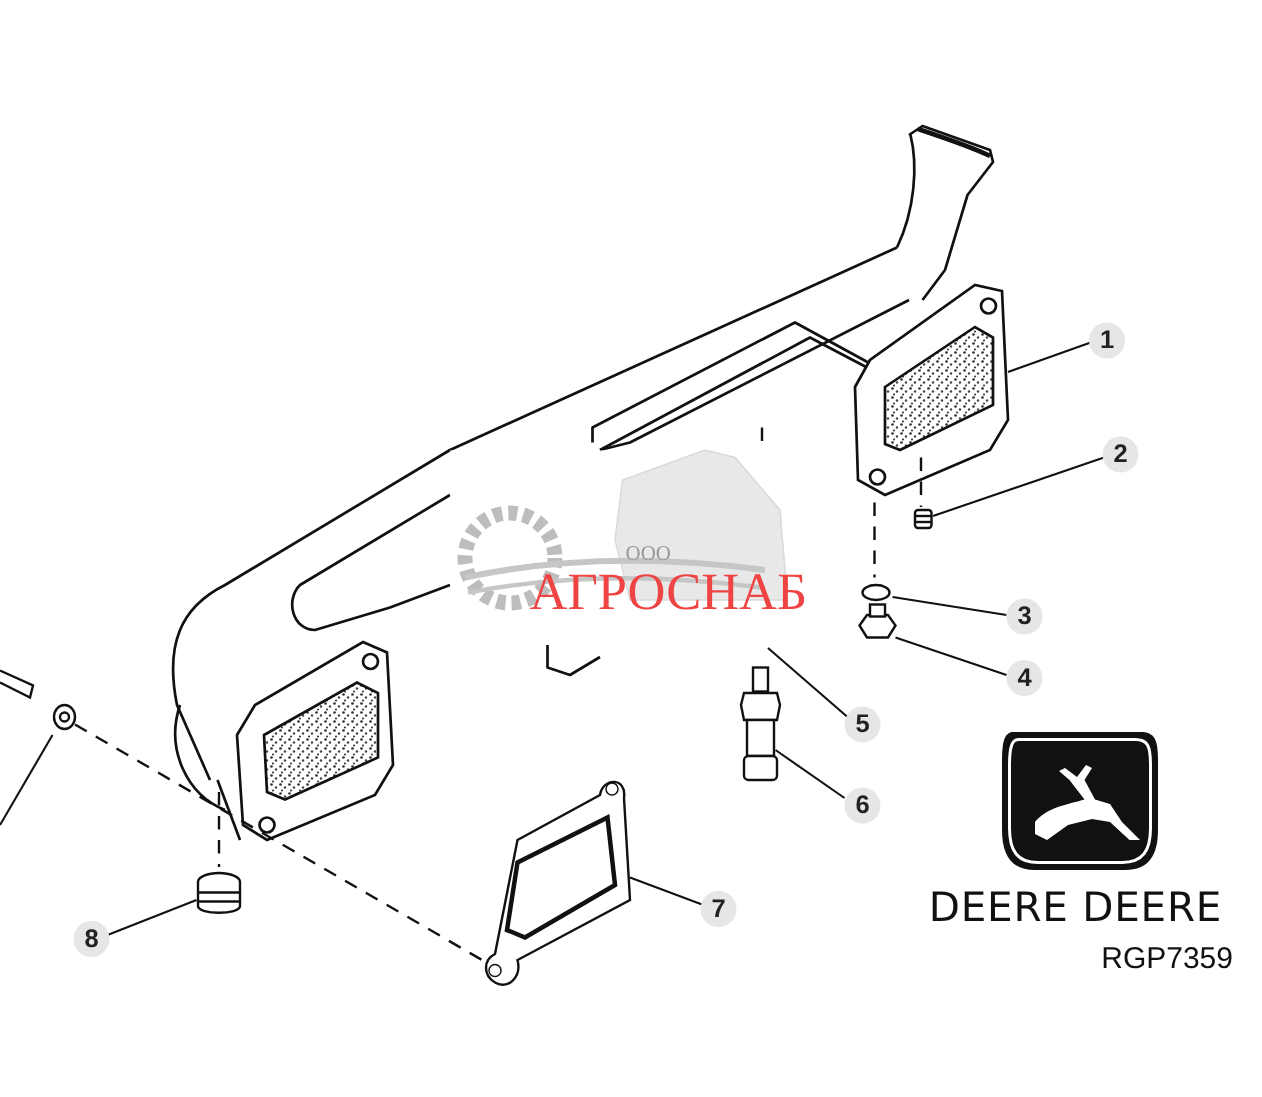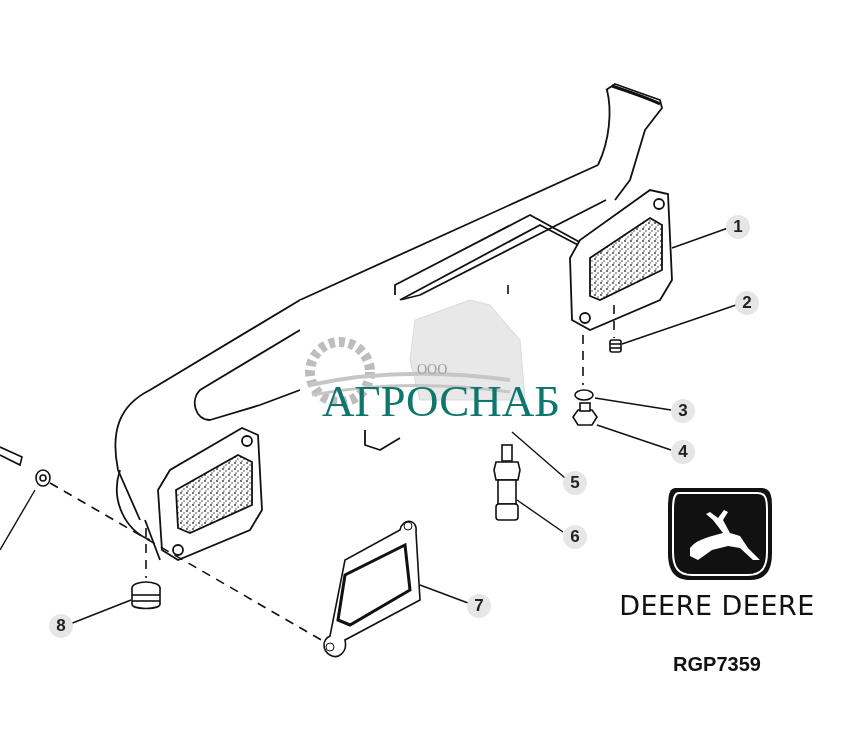--- a/index.html
+++ b/index.html
@@ -4,22 +4,22 @@
 <style>
   html,body{margin:0;padding:0;background:#ffffff;}
   body{width:841px;height:731px;position:relative;overflow:hidden;font-family:"Liberation Sans",sans-serif;}
   #diagram{position:absolute;left:0;top:0;width:841px;height:731px;}
   .callout{position:absolute;width:24px;height:24px;border-radius:50%;background:#e6e6e6;
     display:flex;align-items:center;justify-content:center;font-weight:bold;font-size:17px;color:#222;
     font-family:"Liberation Sans",sans-serif;}
   .wm{position:absolute;color:#9a9a9a;font-family:"Liberation Serif",serif;}
   .brand{position:absolute;left:612px;top:590px;width:210px;text-align:center;font-family:"DejaVu Sans",sans-serif;
     font-size:27px;letter-spacing:0.5px;color:#111;font-variant:small-caps;font-weight:normal;}
-  .code{position:absolute;left:612px;top:628px;width:210px;text-align:center;font-family:"Liberation Sans",sans-serif;
-    font-weight:bold;font-size:20px;color:#111;margin-top:25px;}
+  .code{position:absolute;left:612px;top:628px;width:210px;text-align:right;font-family:"Liberation Sans",sans-serif;
+    font-weight:normal;font-size:20px;color:#111;}
 </style>
 </head>
 <body>
 
 <svg id="diagram" viewBox="0 0 841 731" xmlns="http://www.w3.org/2000/svg">
   <defs>
     <pattern id="stipple" width="6" height="6" patternUnits="userSpaceOnUse">
       <rect width="6" height="6" fill="#fff"></rect>
       <circle cx="1" cy="1" r="0.9" fill="#333"></circle>
       <circle cx="4" cy="3" r="0.8" fill="#444"></circle>
@@ -120,21 +120,21 @@
   </g>
 
   <g transform="translate(668,488)">
     <path d="M8 0 L92 0 C102 0 104 5 104 20 L104 65 C104 82 98 92 82 92 L22 92 C6 92 0 82 0 65 L0 20 C0 5 2 0 8 0 Z" fill="#111"></path>
     <path d="M11 5 L89 5 C97 5 99 9 99 22 L99 64 C99 79 94 87 80 87 L24 87 C10 87 5 79 5 64 L5 22 C5 9 7 5 11 5 Z" fill="none" stroke="#fff" stroke-width="2"></path>
     <path d="M22 60 C30 50 45 48 55 45 L45 32 L38 26 L42 24 L50 30 L56 22 L60 24 L55 32 L62 45 L72 48 L80 60 L92 72 L85 72 L72 60 L60 58 L44 62 L30 72 L22 68 Z" fill="#fff"></path>
   </g>
 </svg>
 
 <div class="wm" style="left:417px;top:362px;font-size:14px;">ООО</div>
-<div class="wm" style="left:322px;top:375px;font-size:45px;color:#0f766e;">АГРОСНАБ</div>
+<div class="wm" style="left:353px;top:375px;font-size:35px;color:#ef4444;">АГРОСНАБ</div>
 
 <div class="callout" style="left:726px;top:215px;">1</div>
 <div class="callout" style="left:735px;top:291px;">2</div>
 <div class="callout" style="left:671px;top:399px;">3</div>
 <div class="callout" style="left:671px;top:440px;">4</div>
 <div class="callout" style="left:563px;top:471px;">5</div>
 <div class="callout" style="left:563px;top:525px;">6</div>
 <div class="callout" style="left:467px;top:594px;">7</div>
 <div class="callout" style="left:49px;top:614px;">8</div>
 

